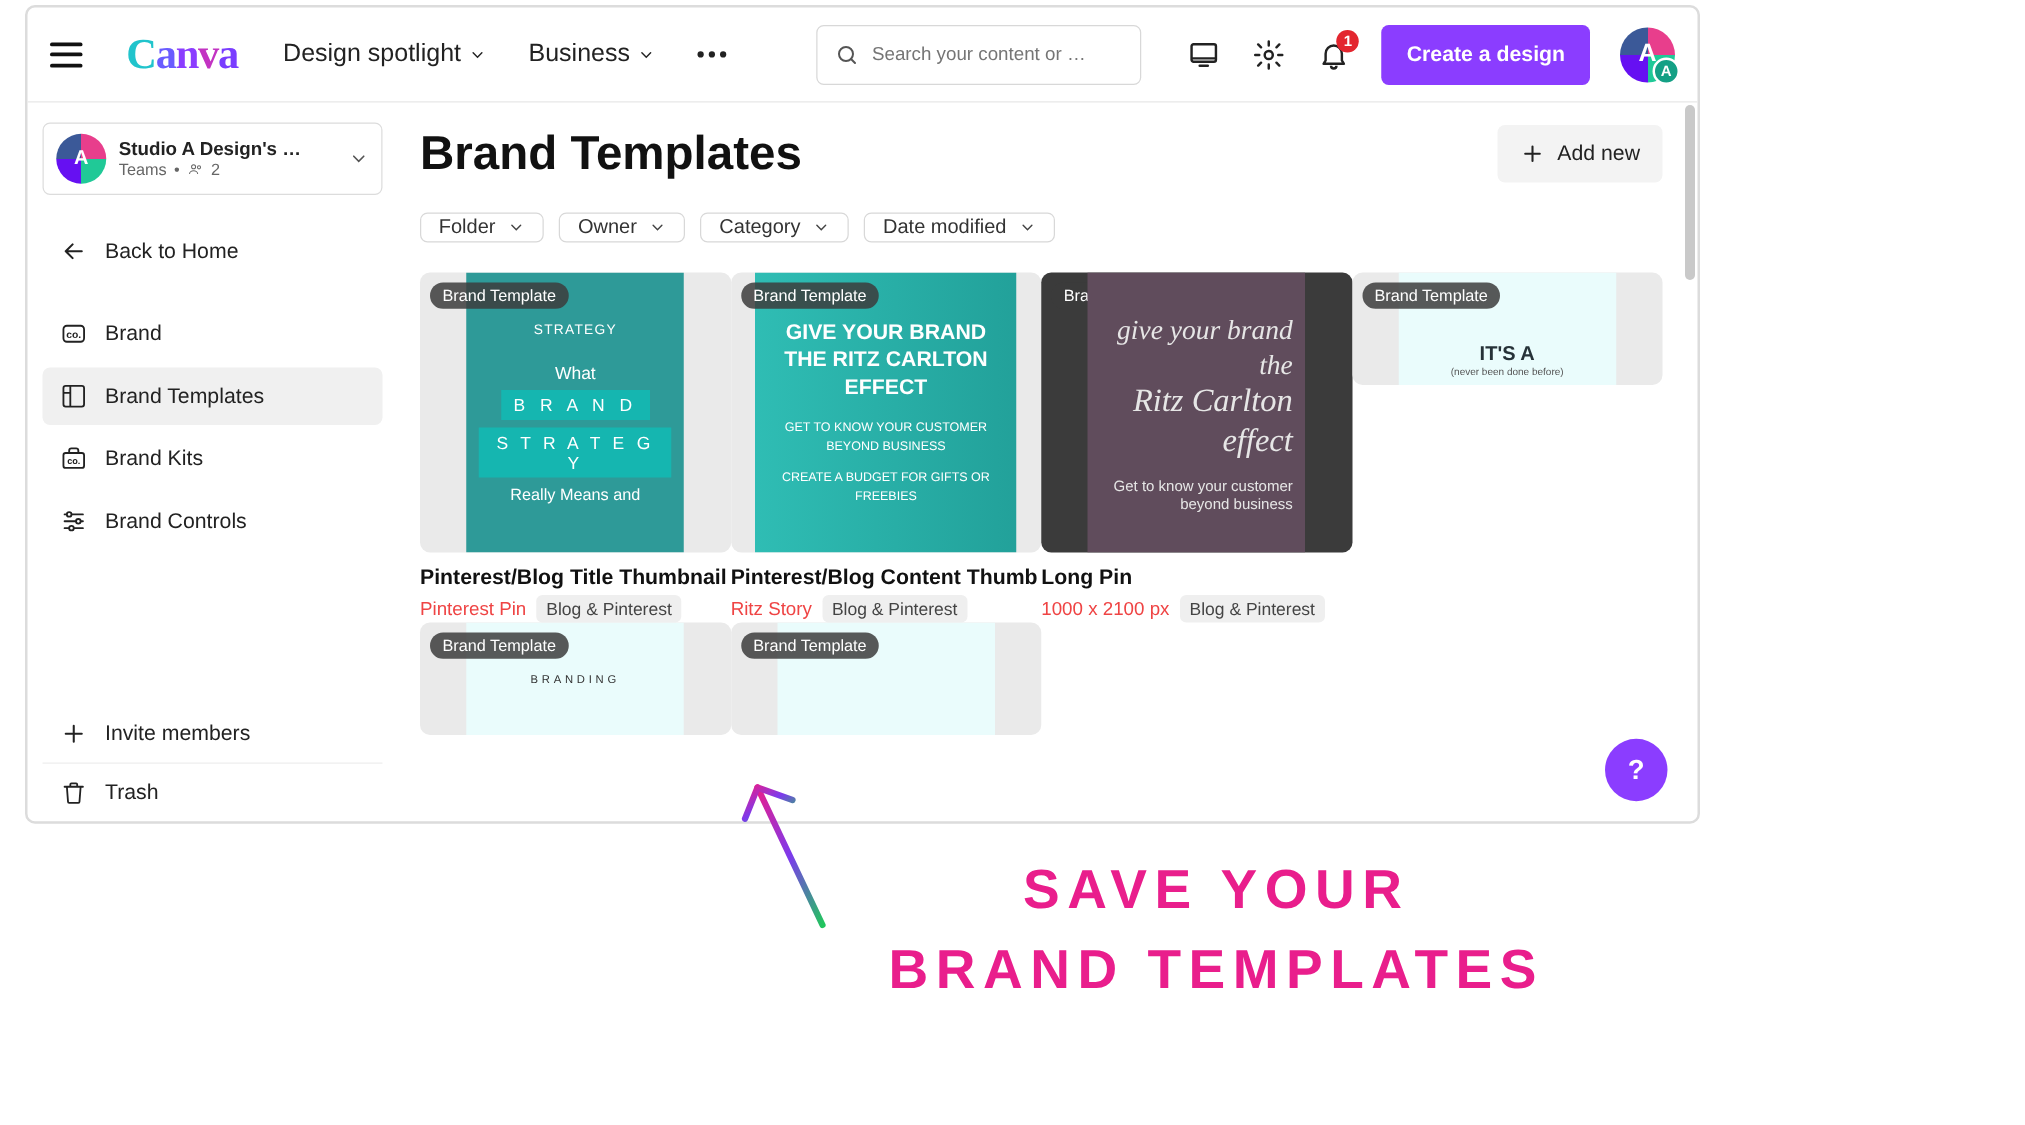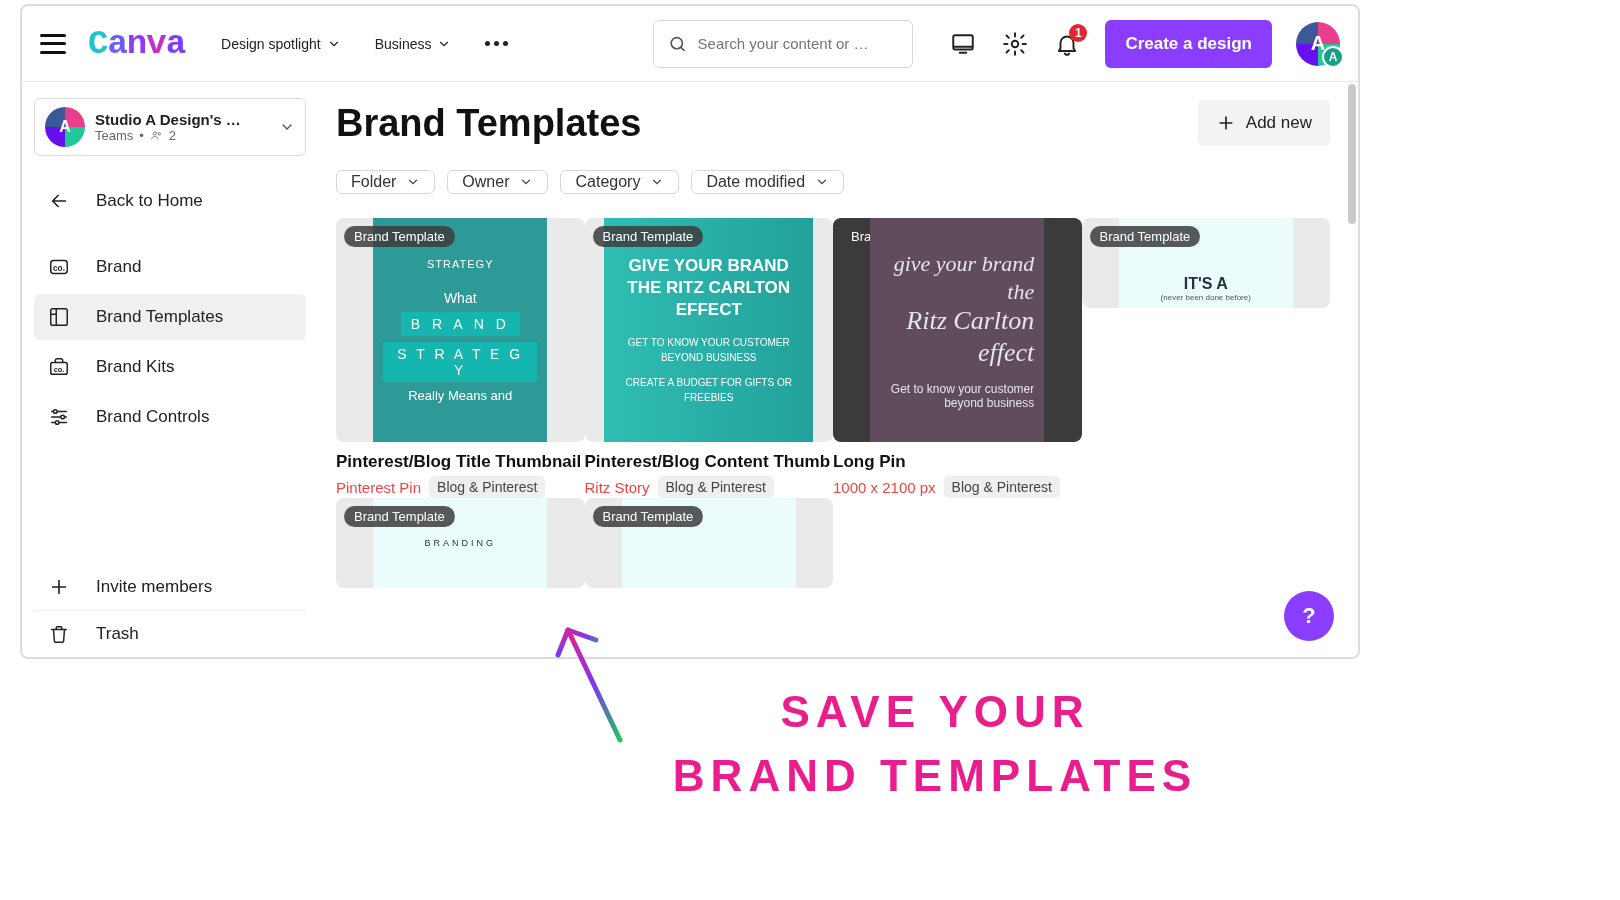--- a/index.html
+++ b/index.html
@@ -2,43 +2,43 @@
 <html><head>
 <meta charset="utf-8">
 <style>
   * { box-sizing: border-box; margin: 0; padding: 0; }
   body { font-family: -apple-system, BlinkMacSystemFont, "Segoe UI", Helvetica, Arial, sans-serif; background: #fff; width:1620px; height:900px; overflow:hidden; }
   .browser-frame { border: 2px solid #dcdcdc; border-radius: 8px; margin: 4px 260px 4px 20px; height: 655px; overflow:hidden; background:#fff; position:relative; }
   
   .topbar { height: 76px; border-bottom: 1px solid #e7e7e7; display:flex; align-items:center; padding: 0 18px; gap:22px; }
   .ham { width:26px; height:20px; display:flex; flex-direction:column; justify-content:space-between; cursor:pointer;}
   .ham span{height:3px;background:#111;border-radius:2px;}
-  .logo { font-family: Liberation Mono, monospace; font-size: 34px; font-weight: 700; letter-spacing:-1px; }
-  .topnav { display:flex; align-items:center; gap:34px; font-size:14px; color:#222; margin-left:14px;}
+  .logo { font-family: Liberation Serif, serif; font-size: 34px; font-weight: 700; letter-spacing:-1px;margin-left:13px; }
+  .topnav { display:flex; align-items:center; gap:34px; font-size:20px; color:#222; margin-left:14px;}
   .topnav .item{display:flex;align-items:center;gap:6px;cursor:pointer;}
   .dots{display:flex;gap:4px;}
   .dots span{width:5px;height:5px;border-radius:50%;background:#222;}
   .search { flex:0 0 260px; margin-left:auto; }
   .search-box{display:flex;align-items:center;border:1px solid #d8d8d8;border-radius:6px;height:48px;padding:0 14px;gap:10px;}
   .search-box input{border:none;outline:none;font-size:15px;width:100%;color:#888;}
   .topicons{display:flex;align-items:center;gap:24px;margin-left:14px;}
   .icon-btn{width:28px;height:28px;display:flex;align-items:center;justify-content:center;cursor:pointer;position:relative;}
   .badge{position:absolute;top:-6px;right:-6px;background:#e3262f;color:#fff;border-radius:50%;width:18px;height:18px;font-size:12px;display:flex;align-items:center;justify-content:center;font-weight:600;}
   .create-btn{background:#8b3dff;color:#fff;border:none;border-radius:6px;height:48px;padding:0 20px;font-size:17px;font-weight:600;cursor:pointer;}
   .avatar{width:44px;height:44px;border-radius:50%;background:conic-gradient(#e83e8c 0 90deg,#20c997 90deg 180deg,#6610f2 180deg 270deg,#3b5998 270deg 360deg);display:flex;align-items:center;justify-content:center;color:#fff;font-weight:700;font-size:20px;position:relative;}
   .avatar .corner{position:absolute;bottom:-2px;right:-4px;width:22px;height:22px;border-radius:50%;background:#14a085;border:2px solid #fff;color:#fff;font-size:12px;display:flex;align-items:center;justify-content:center;font-weight:700;}
   
   .body{display:flex;height:calc(100% - 76px);}
   .sidebar{width:296px;border-right:0px solid #eee;padding:16px 12px 0 12px;display:flex;flex-direction:column;}
   .team-box{border:1px solid #dcdcdc;border-radius:6px;padding:8px 10px;display:flex;align-items:center;gap:10px;cursor:pointer;}
   .team-box .ta{width:40px;height:40px;border-radius:50%;background:conic-gradient(#e83e8c 0 90deg,#20c997 90deg 180deg,#6610f2 180deg 270deg,#3b5998 270deg 360deg);display:flex;align-items:center;justify-content:center;color:#fff;font-weight:700;}
   .team-box .tname{font-size:15px;font-weight:600;color:#222;white-space:nowrap;overflow:hidden;text-overflow:ellipsis;width:150px;}
   .team-box .tmeta{font-size:13px;color:#666;display:flex;gap:6px;align-items:center;}
   .navlist{margin-top:22px;display:flex;flex-direction:column;gap:4px;}
-  .navitem{display:flex;align-items:center;gap:26px;padding:12px 14px;border-radius:6px;font-size:17px;color:#222;cursor:pointer;}
+  .navitem{display:flex;align-items:center;gap:14px;padding:12px 14px;border-radius:6px;font-size:17px;color:#222;cursor:pointer;}
   .navitem.active{background:#f0f0f0;}
   .nav-spacer{flex:1;}
   .nav-bottom{border-top:1px solid #eee;}
   
   .main{flex:1;padding:18px 28px 0 18px;overflow:hidden;position:relative;}
   .main-header{display:flex;align-items:center;justify-content:space-between;}
   .title{font-size:38px;font-weight:700;color:#111;}
   .addnew{display:flex;align-items:center;gap:10px;background:#f3f3f3;border:none;border-radius:6px;height:46px;padding:0 18px;font-size:17px;cursor:pointer;color:#222;}
   .filters{display:flex;gap:12px;margin-top:24px;}
   .filter{display:flex;align-items:center;gap:10px;border:1px solid #d8d8d8;border-radius:6px;height:24px;padding:0 14px;font-size:16px;color:#333;cursor:pointer;background:#fff;}
@@ -51,21 +51,21 @@
   .thumb.c2 .inner{background:linear-gradient(90deg,#2fbdb4,#22a19a);width:84%;}
   .thumb.c3{background:#3b3b3b;} .thumb.c3 .inner{width:70%;background:#6b5566;filter:brightness(.9);} .thumb.c3 .inner span{font-family:Georgia,serif;font-style:italic;text-align:right;}
   .thumb.c4 .inner,.thumb.c5 .inner,.thumb.c6 .inner{background:#eafcfc;color:#333;width:70%;}
   .ctitle{margin-top:10px;font-size:17px;font-weight:600;color:#111;}
   .cmeta{display:flex;gap:8px;align-items:center;margin-top:4px;}
   .cmeta .sub{font-size:15px;color:#ef4444;}
   .chip{background:#efefef;border-radius:5px;font-size:14px;color:#444;padding:3px 8px;}
   .help{position:absolute;right:24px;bottom:16px;width:50px;height:50px;border-radius:50%;background:#8b3dff;color:#fff;font-size:22px;font-weight:600;display:flex;align-items:center;justify-content:center;cursor:pointer;}
   .scrolltrack{position:absolute;right:2px;top:78px;width:8px;height:140px;background:#c9c9c9;border-radius:4px;}
   
-  .annotation{position:absolute;left:550px;top:580px;width:660px;pointer-events:none;}
+  .annotation{position:absolute;left:588px;top:580px;width:660px;pointer-events:none;}
   .arrow{position:absolute;left:0;top:20px;}
   .anno-text{margin-left:110px;margin-top:100px;color:#e91e8c;font-size:44px;font-weight:600;letter-spacing:6px;line-height:1.45;text-align:center;}
   .small-serif{font-size:11px;letter-spacing:1px;}
   .tiny{font-size:10px;line-height:1.5;}
   svg{display:block;}
 </style>
 </head>
 <body>
 
 <div class="browser-frame">

